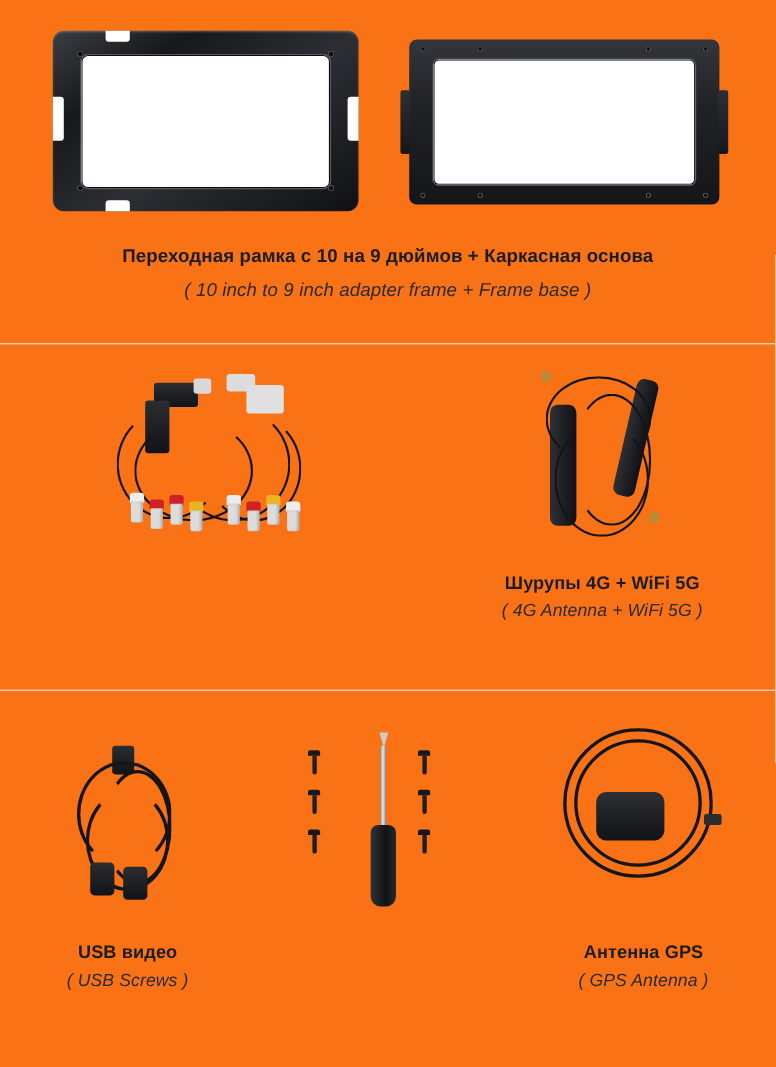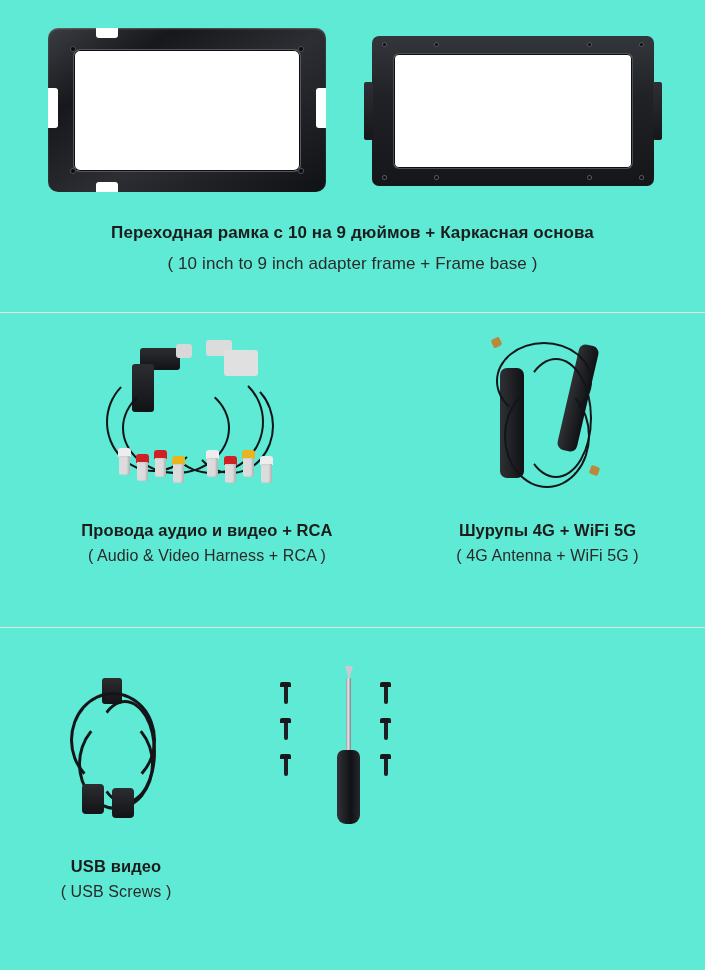--- a/index.html
+++ b/index.html
@@ -8,41 +8,42 @@
     padding: 0;
     width: 705px;
     height: 970px;
     background: #ffffff;
     font-family: "Liberation Sans", sans-serif;
   }
   .page {
     position: relative;
     width: 705px;
     height: 970px;
-    background: #5eead4;
+    background: #f97316;
     overflow: hidden;
   }
 
   
   .label-ru {
     font-size: 16.5px;
     font-weight: bold;
     color: #1c1c1c;
     text-align: center;
     letter-spacing: 0.1px;
     line-height: 1.25;
   }
   .label-en {
     font-size: 16px;
     font-weight: 400;
     color: #2a2a2a;
     text-align: center;
     letter-spacing: 0.1px;
     line-height: 1.3;
     margin-top: 5px;
+    font-style: italic;
   }
 
   
   .section-frames {
     position: absolute;
     top: 0; left: 0;
     width: 705px;
     height: 300px;
   }
   .frames-images {
@@ -313,24 +314,20 @@
         <div class="rca" style="left:232px; top:126px;">
           <div class="cap" style="background:#e8b520;"></div>
           <div class="body"></div>
         </div>
         <div class="rca" style="left:250px; top:132px;">
           <div class="cap" style="background:#ededed;"></div>
           <div class="body"></div>
         </div>
       </div>
 
-      <div class="col-caps">
-        <div class="label-ru">Провода аудио и видео + RCA</div>
-        <div class="label-en">( Audio &amp; Video Harness + RCA )</div>
-      </div>
     </div>
 
     <div class="col antenna4g-col">
       <div class="col-img">
         <div class="ant-bar" style="left:100px; top:44px; width:24px; height:110px;"></div>
         <div class="ant-bar" style="left:168px; top:20px; width:20px; height:108px; transform:rotate(13deg);"></div>
 
         <div class="ant-cable" style="left:96px; top:18px; width:96px; height:78px; border-bottom-color:transparent;"></div>
         <div class="ant-cable" style="left:104px; top:60px; width:86px; height:104px; border-top-color:transparent;"></div>
         <div class="ant-cable" style="left:120px; top:34px; width:72px; height:120px; border-left-color:transparent;"></div>
@@ -391,15 +388,27 @@
             <div class="head"></div>
             <div class="shaft"></div>
           </div>
         <div class="screw" style="left:158px; top:110px;">
             <div class="head"></div>
             <div class="shaft"></div>
           </div>
       </div>
     </div>
 
+    <div class="col gps-col">
+      <div class="col-img-3">
+        <div class="gps-ring" style="left:40px; top:18px; width:136px; height:136px;"></div>
+        <div class="gps-ring" style="left:50px; top:28px; width:116px; height:116px;"></div>
+        <div class="gps-puck" style="left:70px; top:76px;"></div>
+        <div class="gps-conn" style="left:168px; top:96px;"></div>
+      </div>
+      <div class="col-caps-3">
+        <div class="label-ru">Антенна GPS</div>
+        <div class="label-en">( GPS Antenna )</div>
+      </div>
+    </div>
   </div>
 
 </div>
 
 </body></html>

